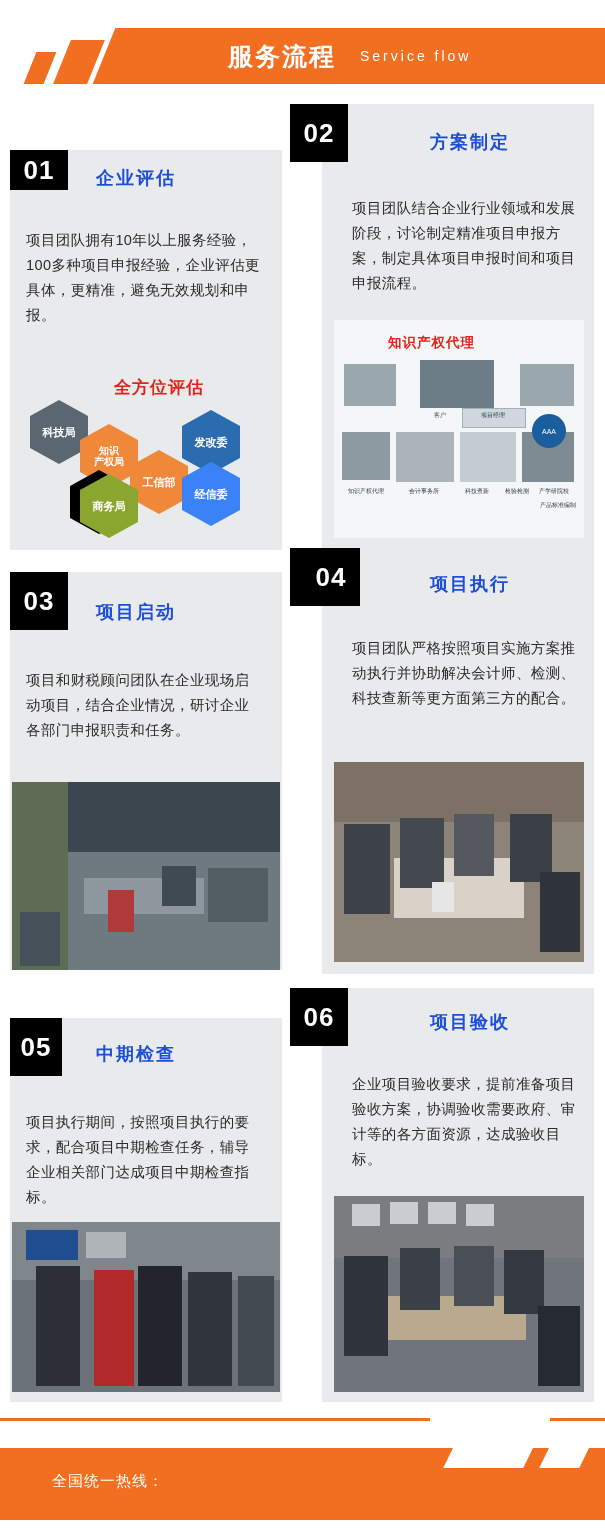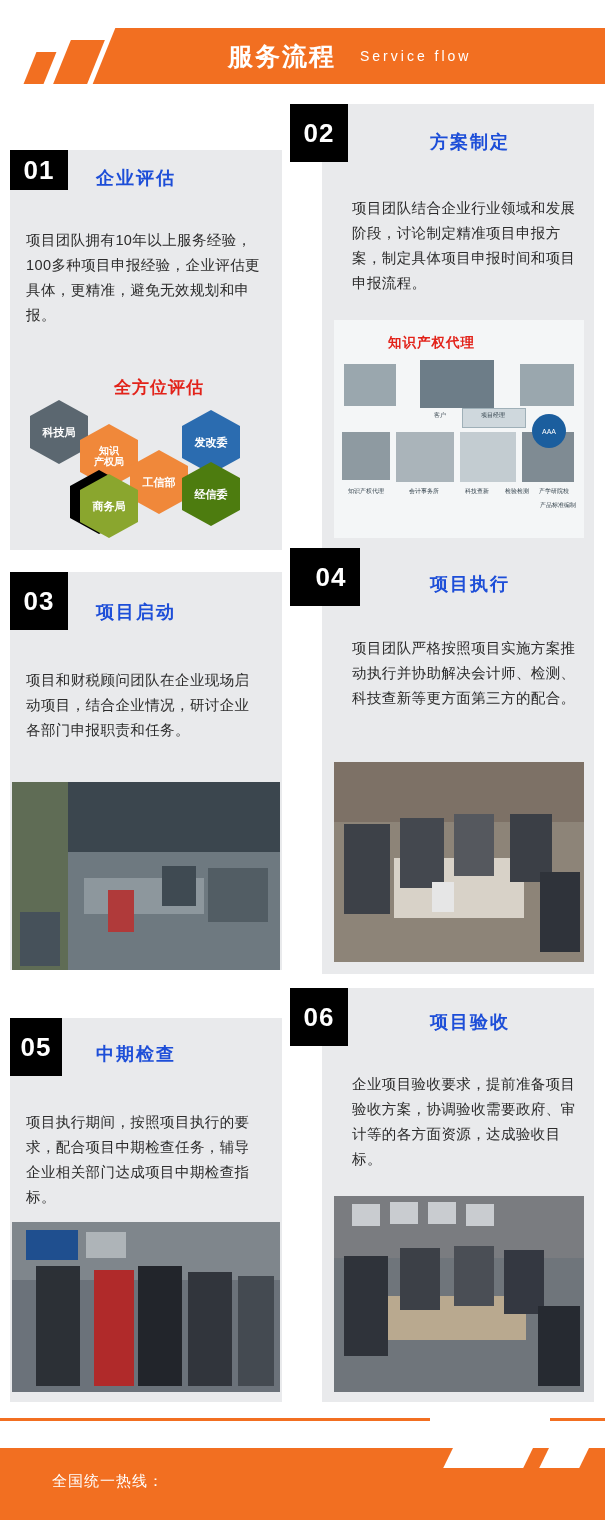--- a/index.html
+++ b/index.html
@@ -264,21 +264,21 @@
 
 <div class="hexwrap" style="left:22px; top:362px; width:248px; height:172px;">
   <div class="hex-title" style="left:92px; top:14px;">全方位评估</div>
   <div class="hex" style="left:8px; top:38px; background:#5b6770;">科技局</div>
   <div class="hex hex-label-2" style="left:58px; top:62px; background:#f0883a; white-space:pre-line;">知识
 产权局</div>
   <div class="hex" style="left:160px; top:48px; background:#2b6cb0;">发改委</div>
   <div class="hex" style="left:8px; top:108px; background:#000000;margin-left:40px;">质监局</div>
   <div class="hex" style="left:108px; top:88px; background:#f0883a;">工信部</div>
   <div class="hex" style="left:58px; top:112px; background:#8aa62e;">商务局</div>
-  <div class="hex" style="left:160px; top:100px; background:#4d7c0f;">经信委</div>
+  <div class="hex" style="left:160px; top:100px; background:#3b82f6;">经信委</div>
 </div>
 
 <div class="card" style="left:322px; top:104px; width:272px; height:446px;"></div>
 <div class="card-num" style="left:290px; top:104px; width:58px; height:58px;">02</div>
 <div class="card-title" style="left:430px; top:130px;">方案制定</div>
 <div class="card-text" style="left:352px; top:196px; width:228px;">项目团队结合企业行业领域和发展阶段，讨论制定精准项目申报方案，制定具体项目申报时间和项目申报流程。</div>
 
 <div class="ill2" style="left:334px; top:320px; width:250px; height:218px;">
   <div class="ill2-title" style="left:54px; top:14px;">知识产权代理</div>
   <div class="ill2-thumb" style="left:10px; top:44px; width:52px; height:42px; background:#9aa7ae;"></div>

